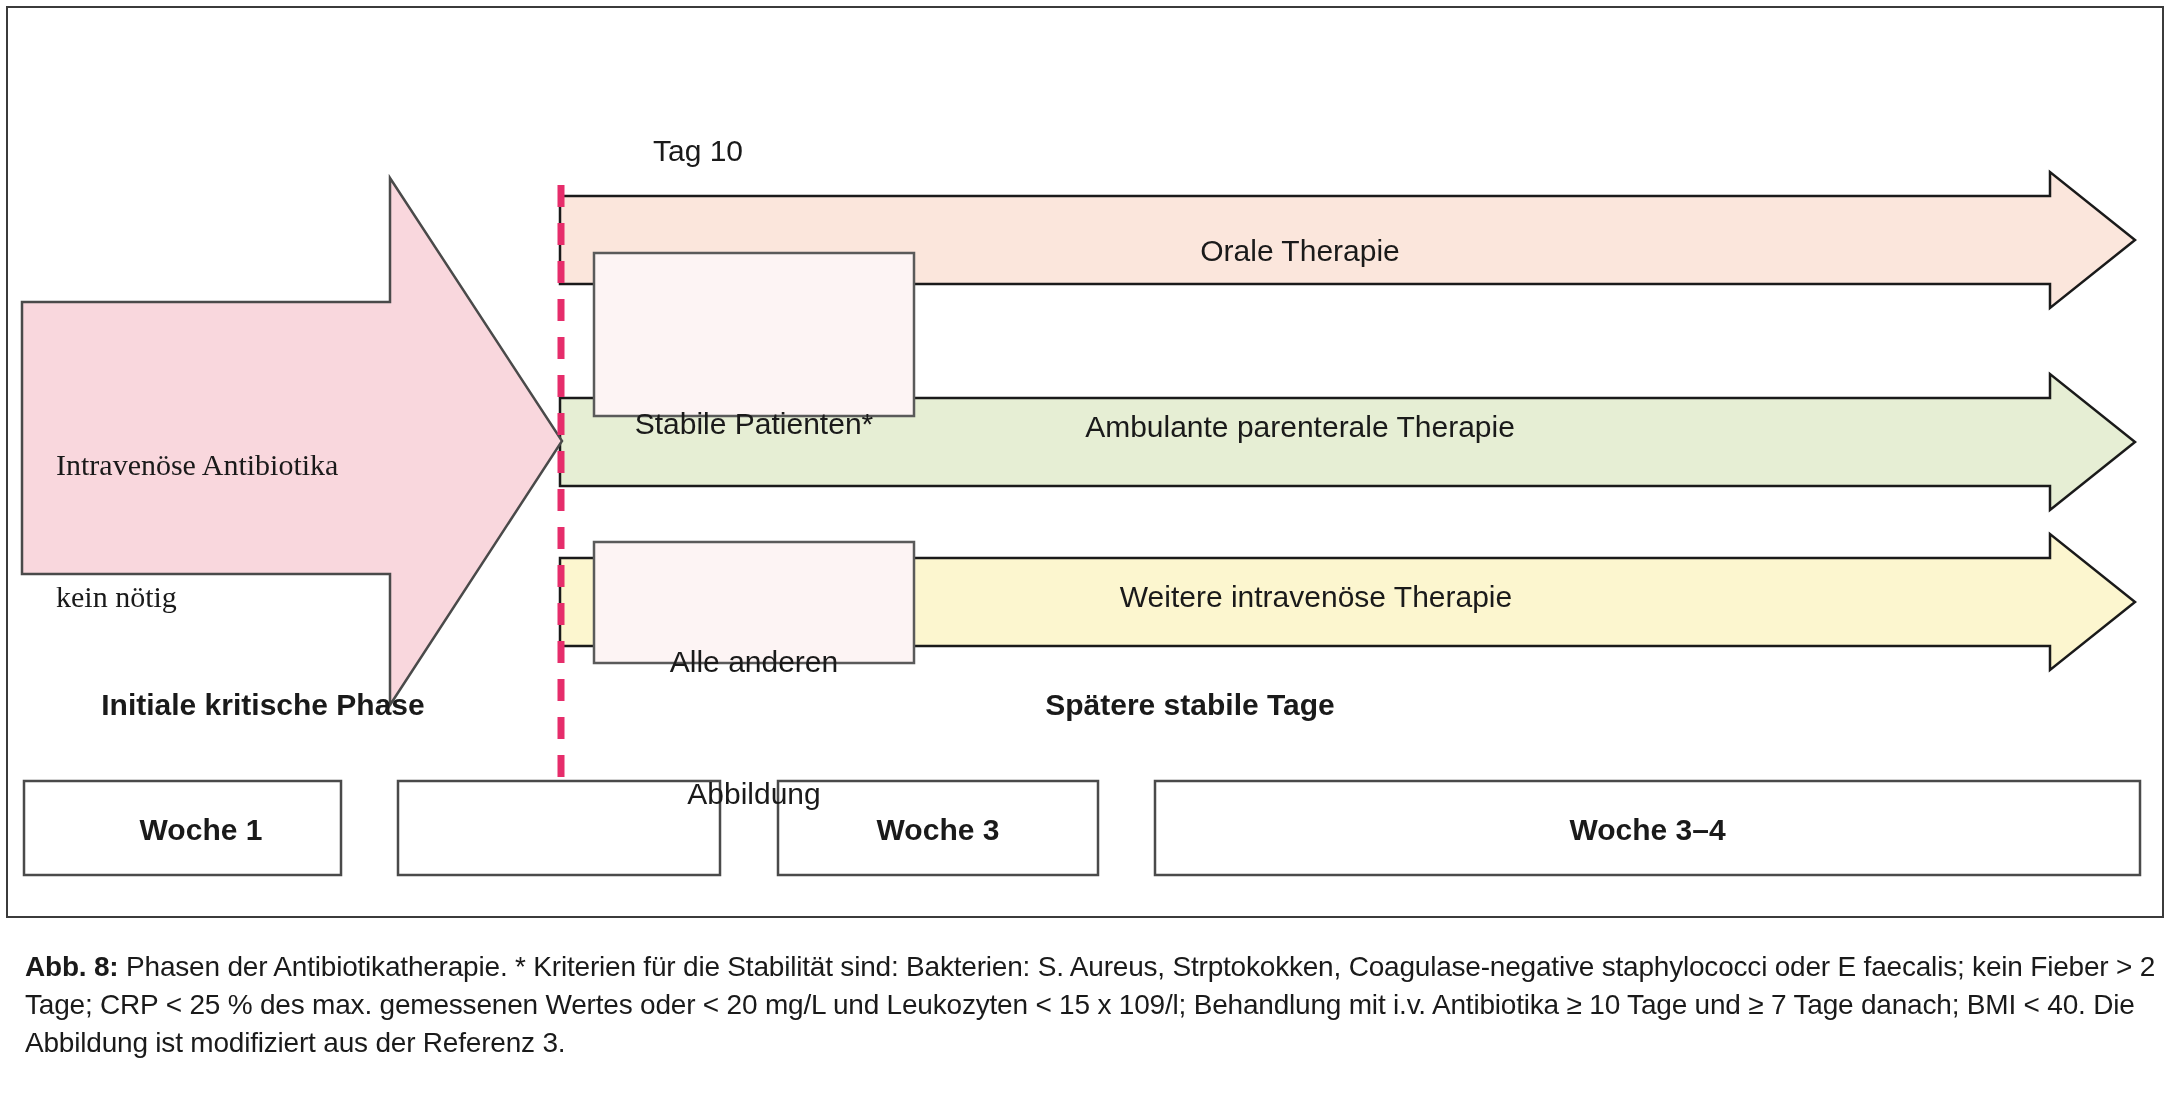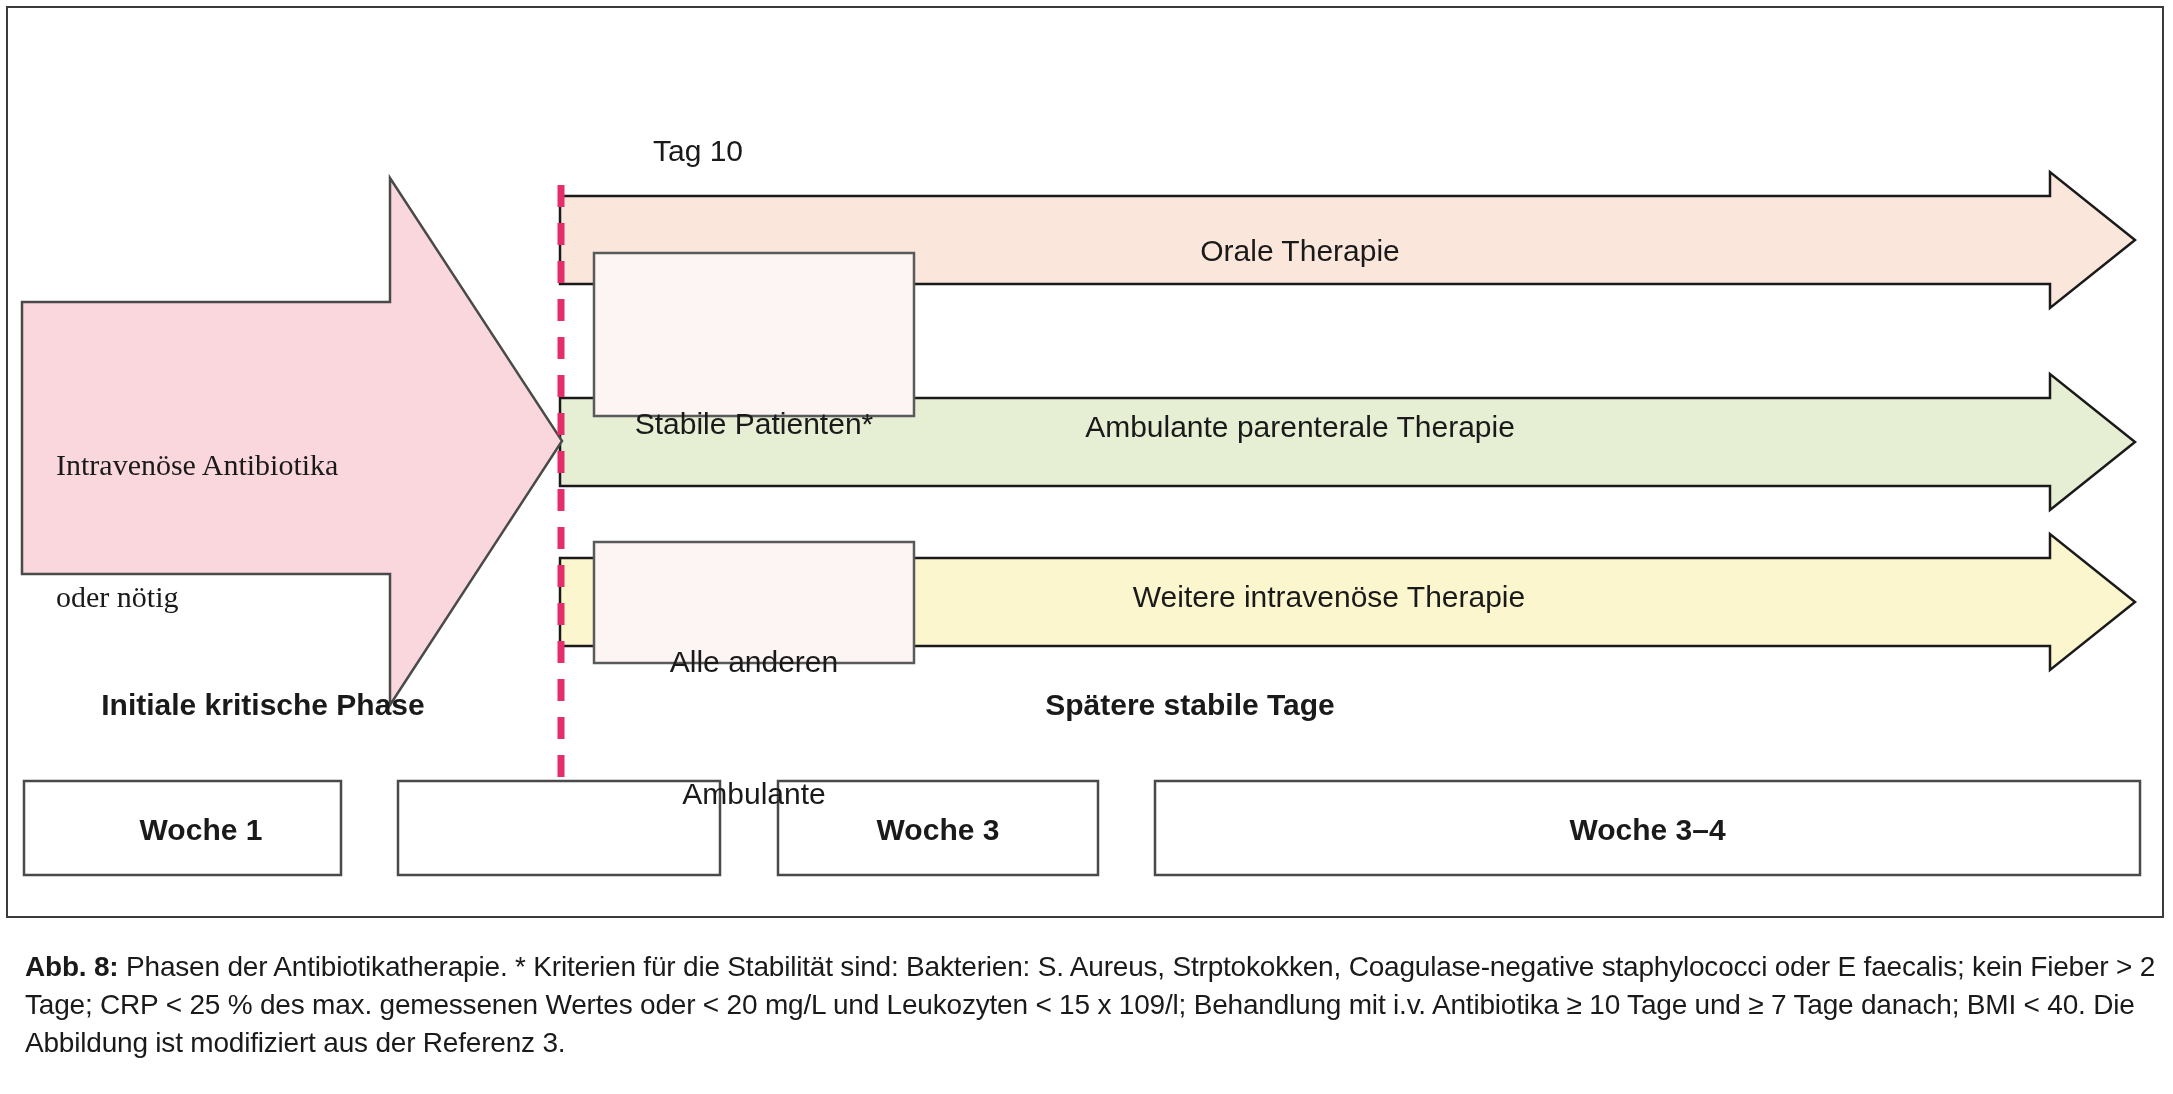--- a/index.html
+++ b/index.html
@@ -58,21 +58,21 @@
     line-height: 44px;
     font-weight: normal;
     font-family: Liberation Serif, serif;
   }
   .arrow-label {
     font-size: 30px;
     text-align: center;
   }
   .lbl-oral { left: 560px; top: 234px; width: 1480px; }
   .lbl-opat { left: 560px; top: 410px; width: 1480px; }
-  .lbl-ivcont { left: 577px; top: 580px; width: 1480px; padding-left: 12px; }
+  .lbl-ivcont { left: 564px; top: 580px; width: 1480px; padding-left: 12px; }
 
   .box-label {
     font-size: 30px;
     text-align: center;
     line-height: 44px;
   }
   .lbl-stable { left: 594px; top: 314px; width: 320px; }
   .lbl-other  { left: 594px; top: 552px; width: 320px; }
 
   .phase-label {
@@ -132,33 +132,33 @@
     <rect x="778" y="781" width="320" height="94" fill="#ffffff" stroke="#4a4a4a" stroke-width="2.5"></rect>
     <rect x="1155" y="781" width="985" height="94" fill="#ffffff" stroke="#4a4a4a" stroke-width="2.5"></rect>
   </svg>
 
   <div class="txt tee-label">
     <div>Tag 10</div>
   </div>
 
   <div class="txt iv-block">
     <div>Intravenöse Antibiotika</div>
-    <div>oder nötig</div>
+    <div>kein nötig</div>
   </div>
 
   <div class="txt arrow-label lbl-oral">Orale Therapie</div>
   <div class="txt arrow-label lbl-opat">Ambulante parenterale Therapie</div>
   <div class="txt arrow-label lbl-ivcont">Weitere intravenöse Therapie</div>
 
   <div class="txt box-label lbl-stable">
     <div>Stabile Patienten*</div>
   </div>
   <div class="txt box-label lbl-other">
     <div>Alle anderen</div>
-    <div>Ambulante</div>
+    <div>Abbildung</div>
   </div>
 
   <div class="txt phase-label ph-initial">Initiale kritische Phase</div>
   <div class="txt phase-label ph-later">Spätere stabile Tage</div>
 
   <div class="txt week-label" style="left:24px; top:813px; width:354px;">Woche 1</div>
   <div class="txt week-label" style="left:778px; top:813px; width:320px;">Woche 3</div>
   <div class="txt week-label" style="left:1155px; top:813px; width:985px;">Woche 3–4</div>
 
   <div class="caption"><b>Abb. 8:</b><span> Phasen der Antibiotikatherapie. * Kriterien für die Stabilität sind: Bakterien: S. Aureus, Strptokokken, Coagulase-negative staphylococci oder E faecalis; kein Fieber &gt; 2 Tage; CRP &lt; 25 % des max. gemessenen Wertes oder &lt; 20 mg/L und Leukozyten &lt; 15 x 109/l; Behandlung mit i.v. Antibiotika ≥ 10 Tage und ≥ 7 Tage danach; BMI &lt; 40. Die Abbildung ist modifiziert aus der Referenz 3.</span></div>

